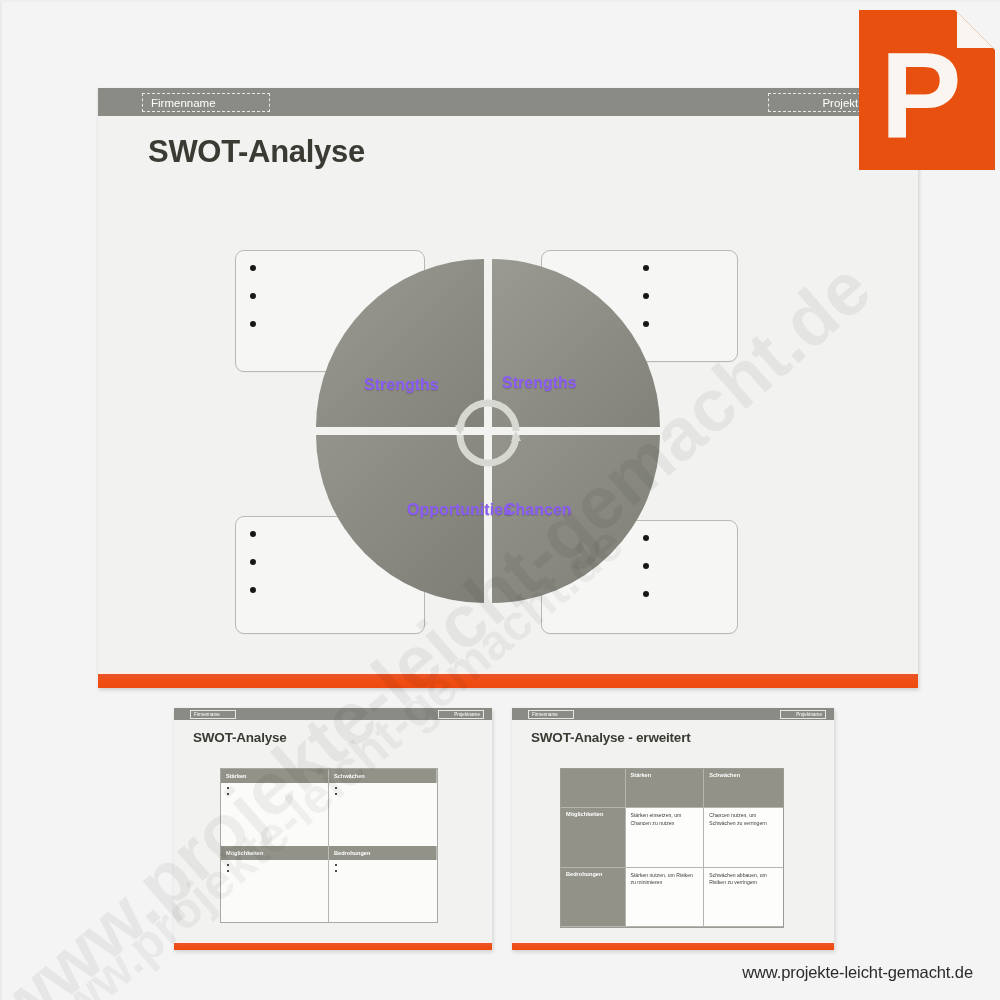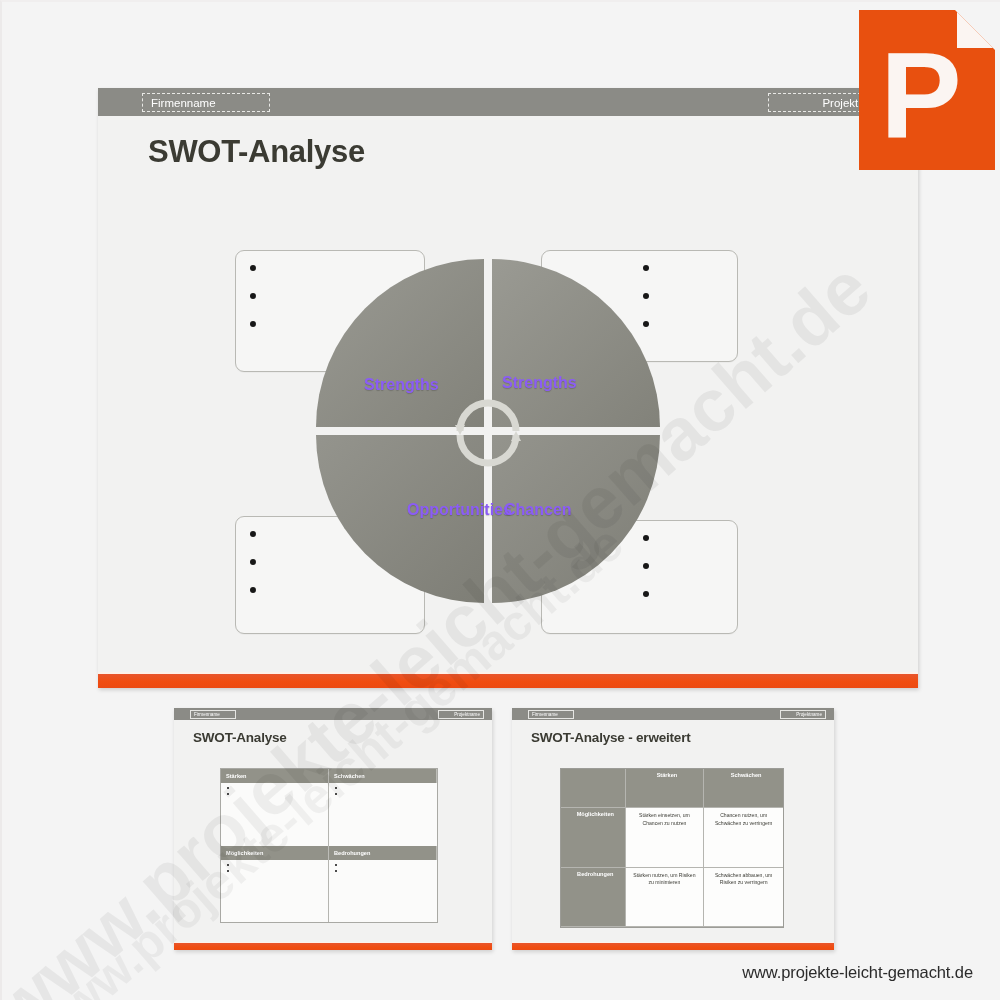--- a/index.html
+++ b/index.html
@@ -9,21 +9,20 @@
     background:#f4f4f4;
     font-family:"Liberation Sans", sans-serif;
     overflow:hidden;
     position:relative;
   }
   #page {
     position:absolute; inset:0;
     background:#f4f4f4;
     border-left:2px solid #eceaea;
     border-top:2px solid #f0eeee;
-    text-align:center;
   }
 
   
   .watermark-layer {
     position:absolute; inset:0;
     overflow:hidden;
     pointer-events:none;
     z-index:40;
   }
   .wm {

